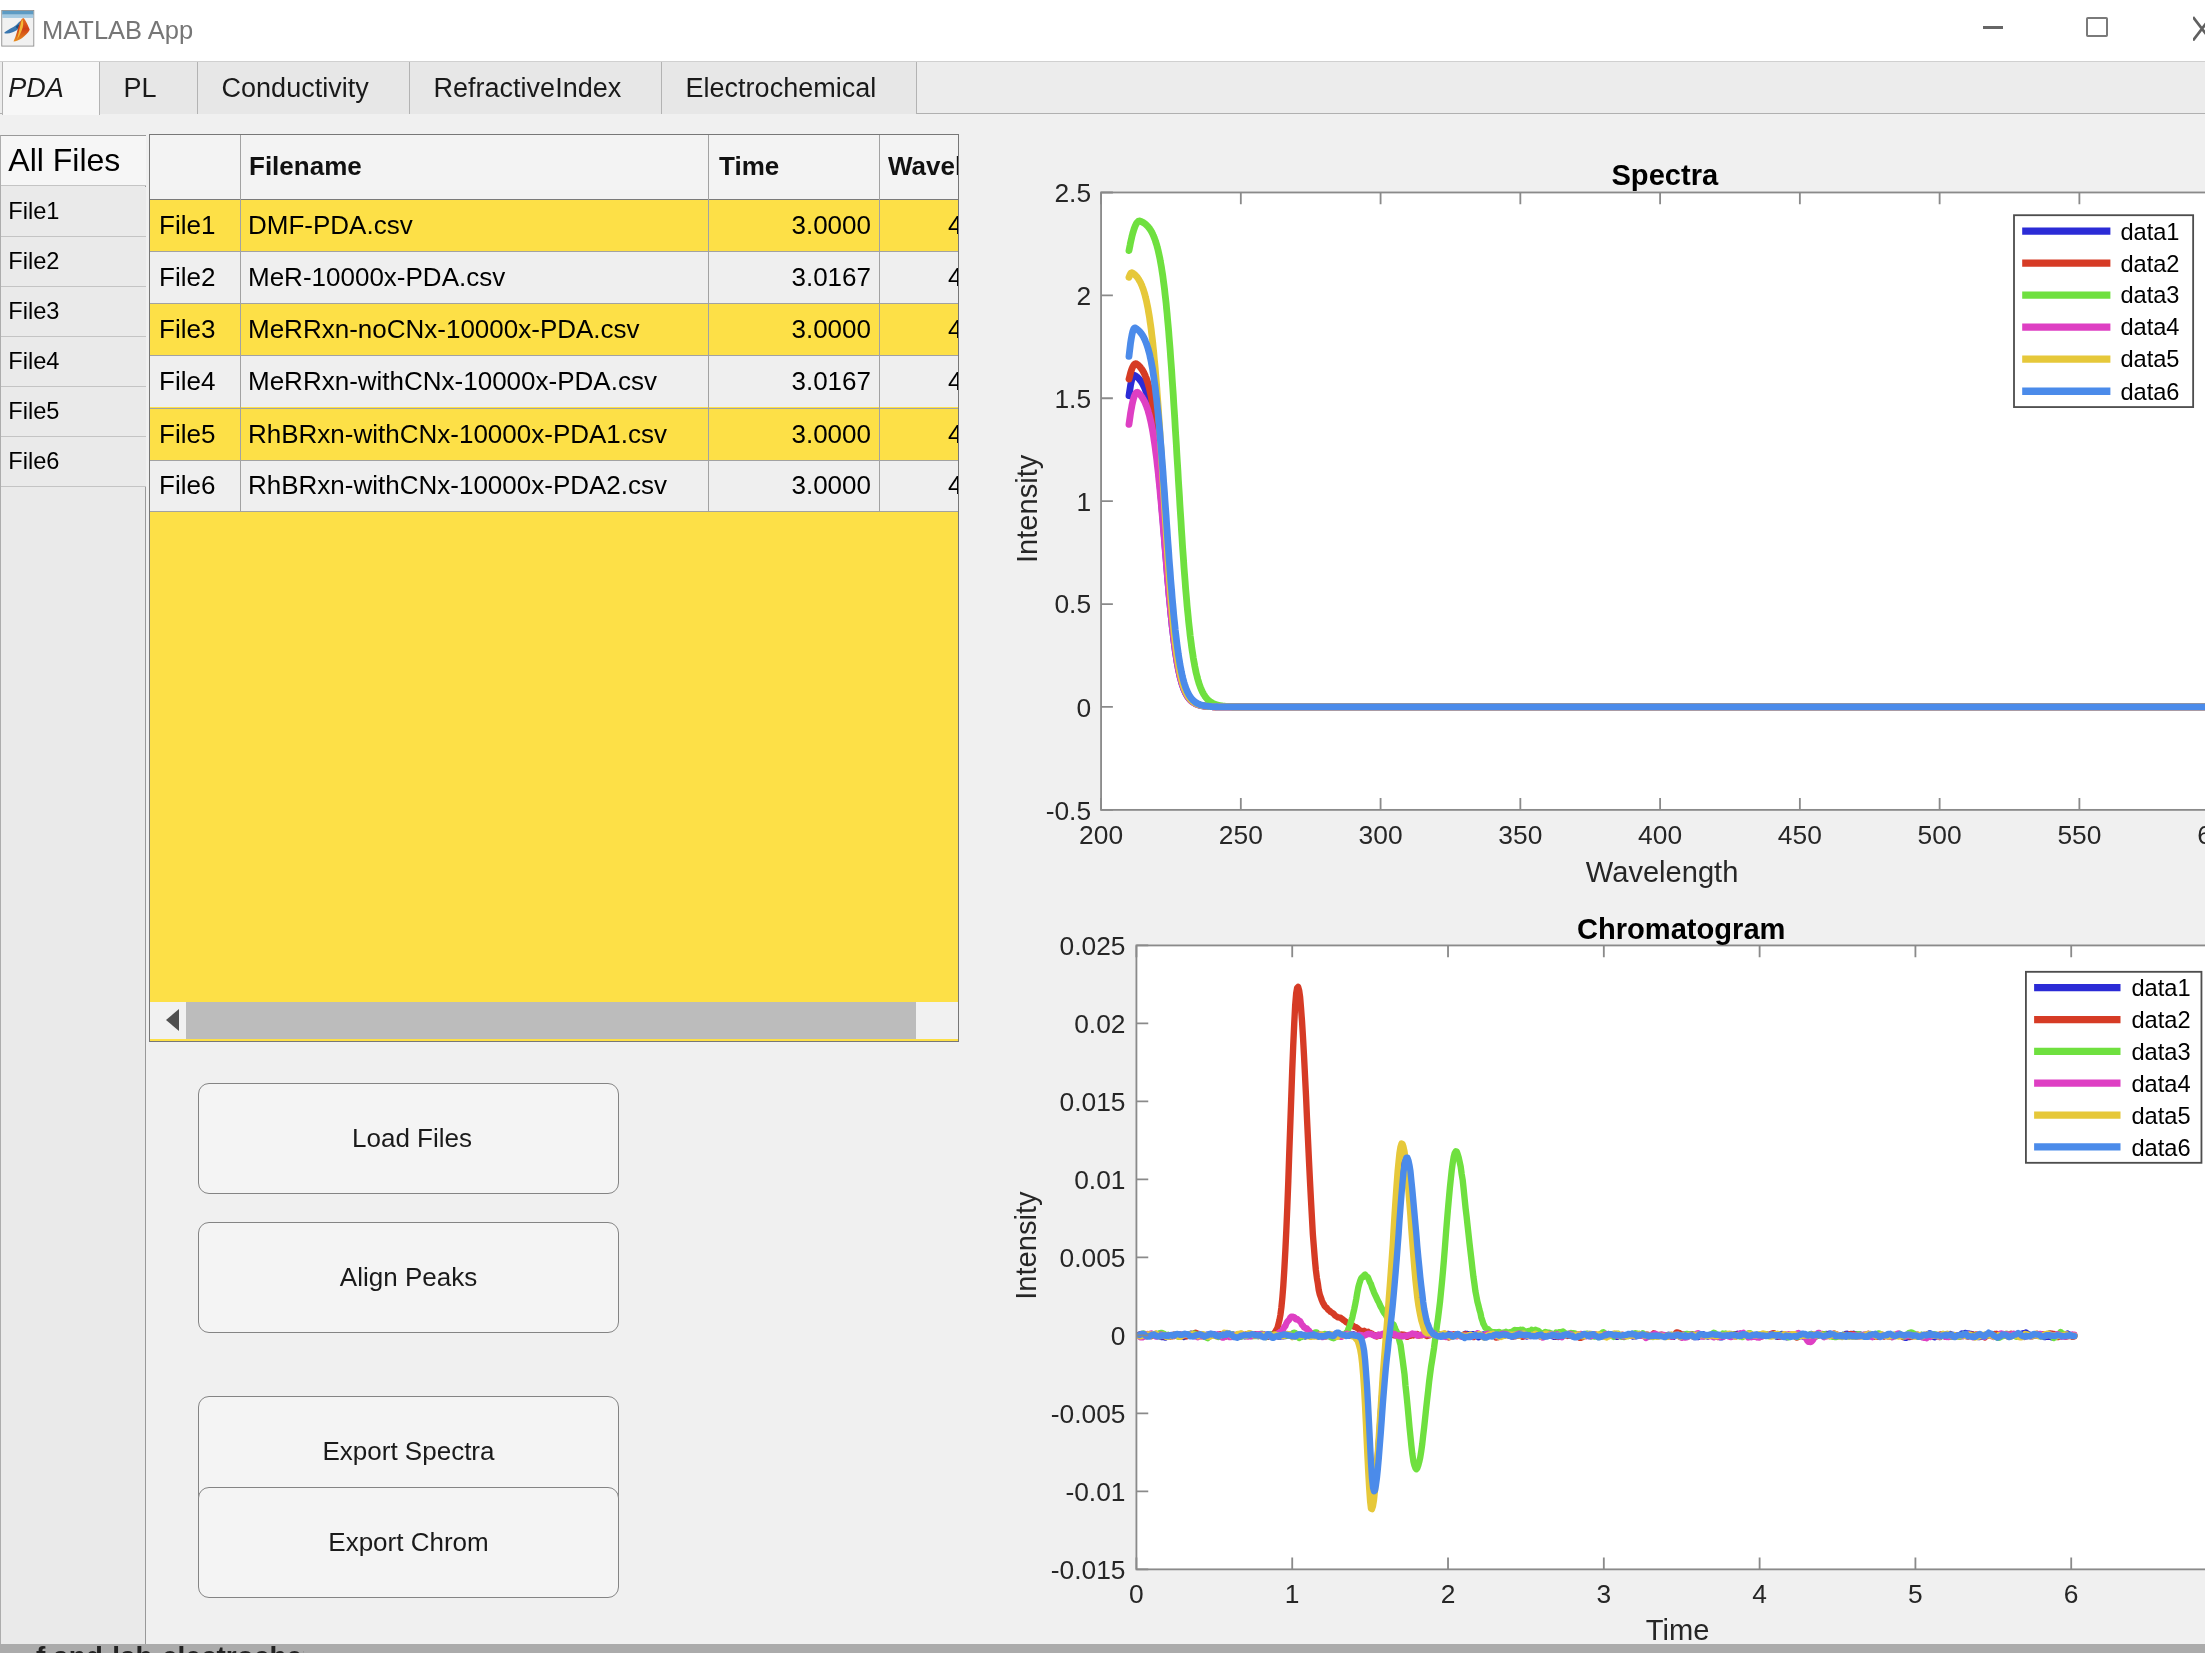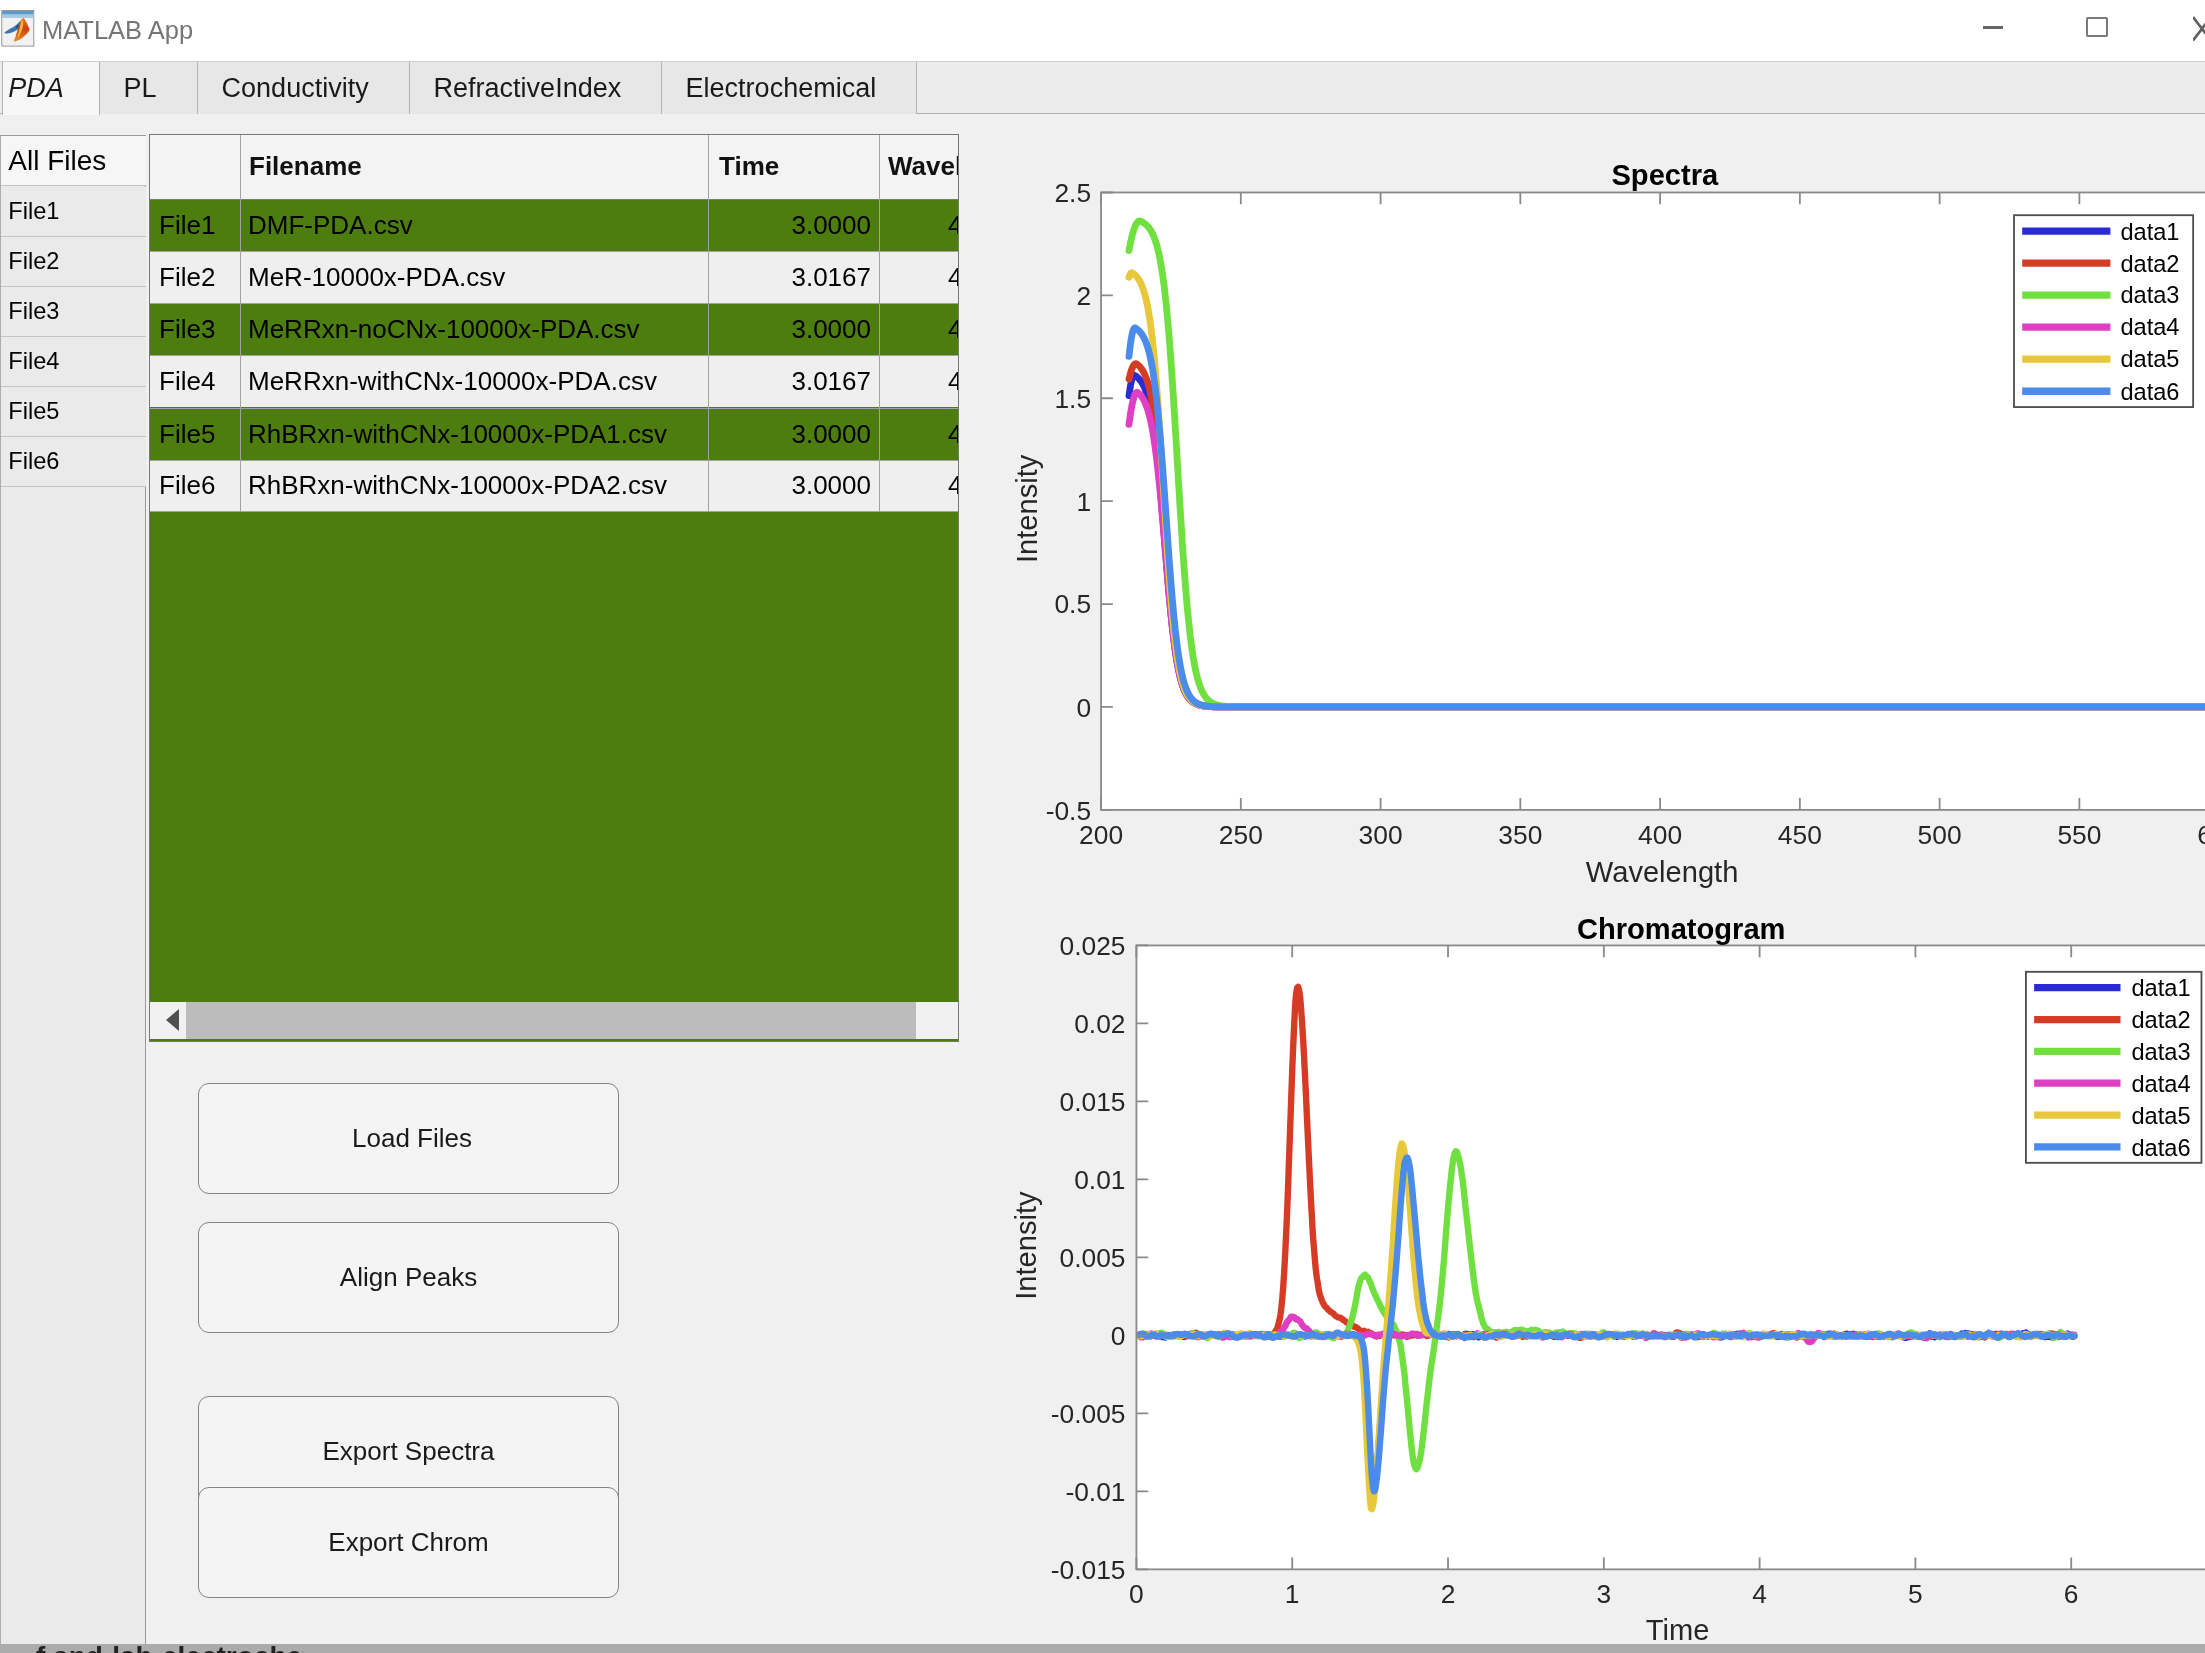--- a/index.html
+++ b/index.html
@@ -7,23 +7,23 @@
   body { font-family:"Liberation Sans", sans-serif; position:relative; background:#ffffff; }
   #content { position:absolute; left:0; top:114px; width:2206px; height:1534px; background:#f0f0f0; }
   .abs { position:absolute; }
   
   #tabstrip { position:absolute; left:0; top:61px; width:2206px; height:53px; background:#ececec; border-top:0.9px solid #d0d0d0; border-bottom:0.9px solid #b0b0b0; }
   .tab { position:absolute; top:0; height:52px; background:#e7e7e7; border-right:0.9px solid #b3b3b3; color:#1a1a1a; font-size:27px; display:flex; align-items:center; padding-left:23.6px; }
   .tab.active { background:#f7f7f7; height:53px; z-index:2; border-left:0.9px solid #b3b3b3;font-style:italic; }
   
   #filelist { position:absolute; left:0; top:135px; width:146px; height:1510px; background:#eaeaea; border-top:0.9px solid #999; border-right:0.9px solid #999; border-left:0.9px solid #adadad; }
   .litem { position:absolute; left:0; width:145px; height:50px; border-bottom:0.9px solid #c4c4c4; font-size:23.6px; color:#000; display:flex; align-items:center; padding-left:7.3px; background:#eaeaea; }
-  .litem.sel { background:#f6f6f6; font-size:28px; }
-  
-  #tbl { position:absolute; left:149px; top:134px; width:810px; height:908px; background:#4d7c0f; border:1.8px solid #777; overflow:hidden; }
+  .litem.sel { background:#f6f6f6; font-size:32px; }
+  
+  #tbl { position:absolute; left:149px; top:134px; width:810px; height:908px; background:#fde047; border:1.8px solid #777; overflow:hidden; }
   .hcell { position:absolute; top:0; height:65px; background:#f3f3f3; font-weight:bold; font-size:26px; color:#111; border-bottom:1.8px solid #7a7a7a; }
   .cell { position:absolute; font-size:26px; color:#000; }
   .rowline { position:absolute; left:0; width:855px; height:0.9px; background:#a2a2a2; }
   .vline { position:absolute; top:0; width:0.9px; background:#a2a2a2; }
   .stripe { position:absolute; left:0; width:855px; background:#efefef; }
   
   #sbar { position:absolute; left:0px; top:867px; width:855px; height:37px; background:#f1f1f1; }
   #sthumb { position:absolute; left:36px; top:0; width:730px; height:37px; background:#bcbcbc; }
   .arr { position:absolute; top:7.3px; width:0; height:0; }
   

